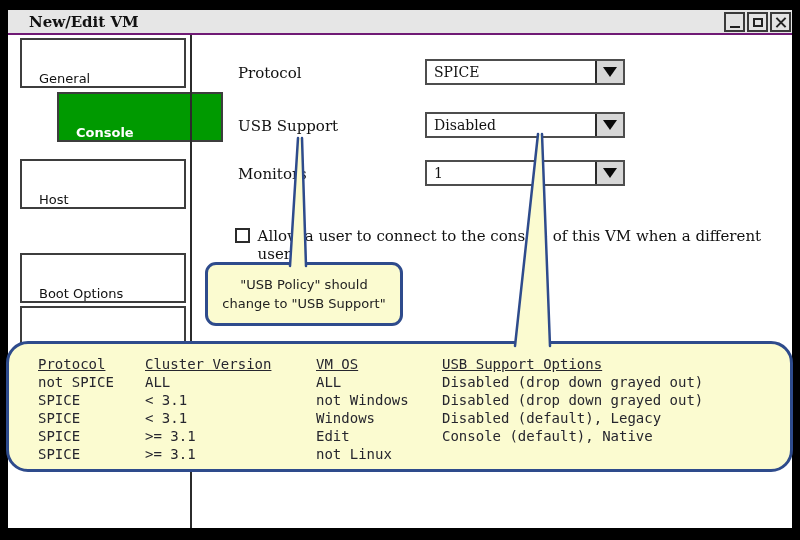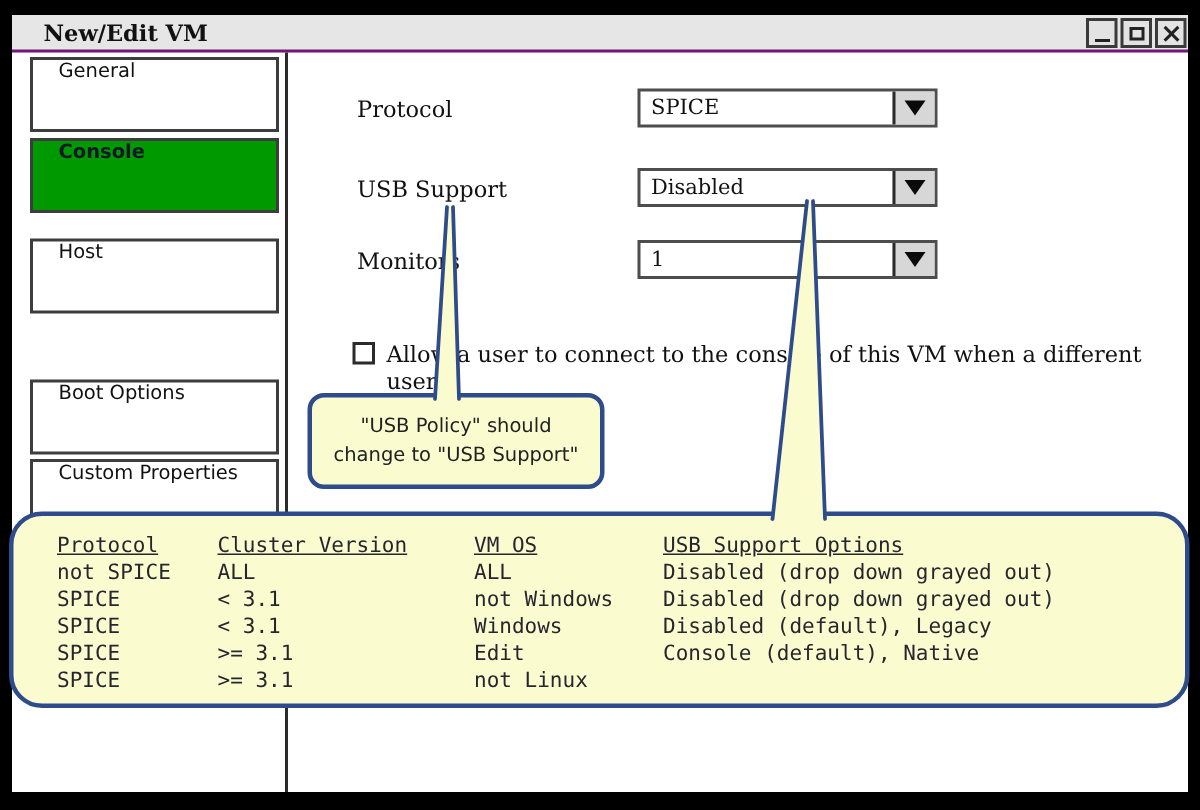--- a/index.html
+++ b/index.html
@@ -16,23 +16,23 @@
           align-items:center;justify-content:center;}
   .btn-min{left:716px;} .btn-max{left:739px;} .btn-close{left:762px;}
   .min-glyph{width:10px;height:2px;background:#222;margin-top:10px;}
   .max-glyph{width:10px;height:9px;border:2px solid #222;box-sizing:border-box;}
   .x-glyph{position:relative;width:13px;height:13px;}
   .x-glyph::before,.x-glyph::after{content:"";position:absolute;left:6px;top:0;
       width:2px;height:13px;background:#222;}
   .x-glyph::before{transform:rotate(45deg);} .x-glyph::after{transform:rotate(-45deg);}
   
   .tab{position:absolute;left:12px;width:166px;height:50px;background:#fff;
-       border:2px solid #3d3d3d;box-sizing:border-box;display:flex;align-items:flex-start;
+       border:2px solid #3d3d3d;box-sizing:border-box;display:flex;align-items:flex-end;
        padding-left:17px;font-size:13px;color:#111;cursor:pointer;}
-  .tab.selected{background:#009a00;color:#0f172a;font-weight:bold;}
+  .tab.selected{background:#009a00;color:#ffffff;font-weight:bold;margin-left:37px;}
   .divider{position:absolute;left:182px;top:25px;width:2px;height:493px;background:#2b2b2b;}
   
   .flabel{position:absolute;left:230px;font-family:"DejaVu Serif",serif;
           font-size:15px;color:#111;}
   .dropdown{position:absolute;left:417px;width:200px;height:26px;background:#fff;
             border:2px solid #4d4d4d;box-sizing:border-box;display:flex;cursor:pointer;}
   .dd-value{flex:1;font-family:"DejaVu Serif",serif;font-size:14px;color:#111;
             padding-left:7px;display:flex;align-items:center;overflow:hidden;}
   .dd-btn{width:26px;background:#d7d7d7;border-left:2px solid #2a2a2a;
           display:flex;align-items:center;justify-content:center;}

